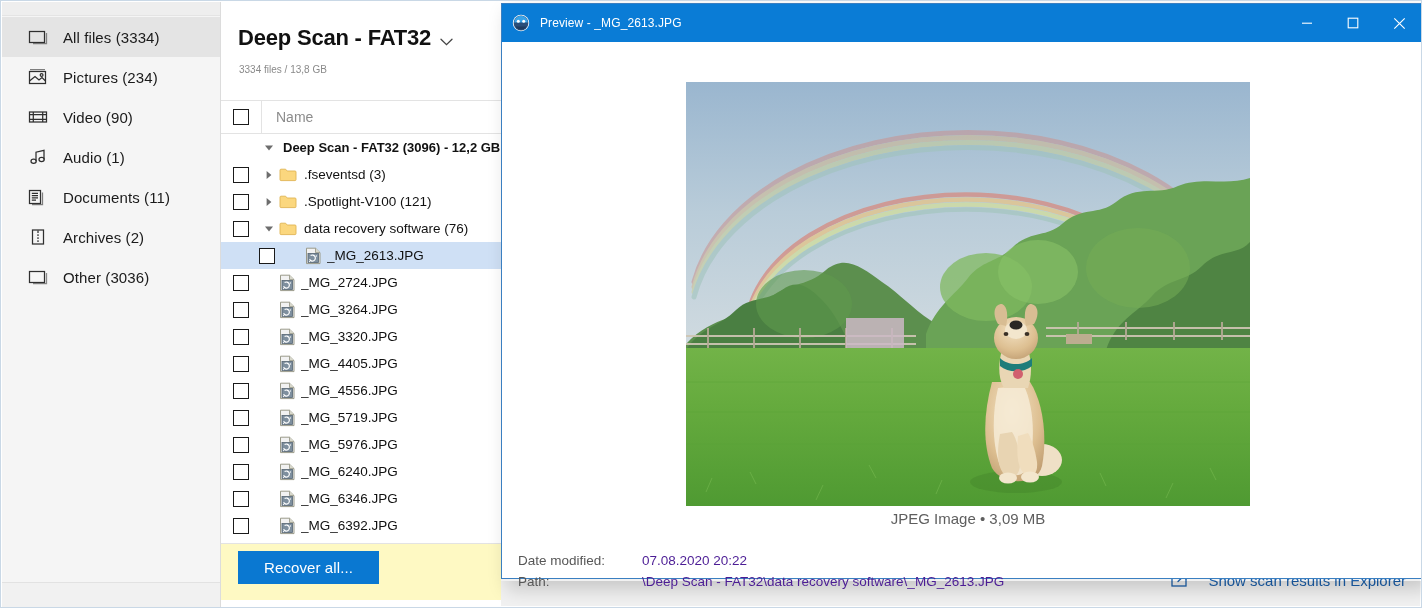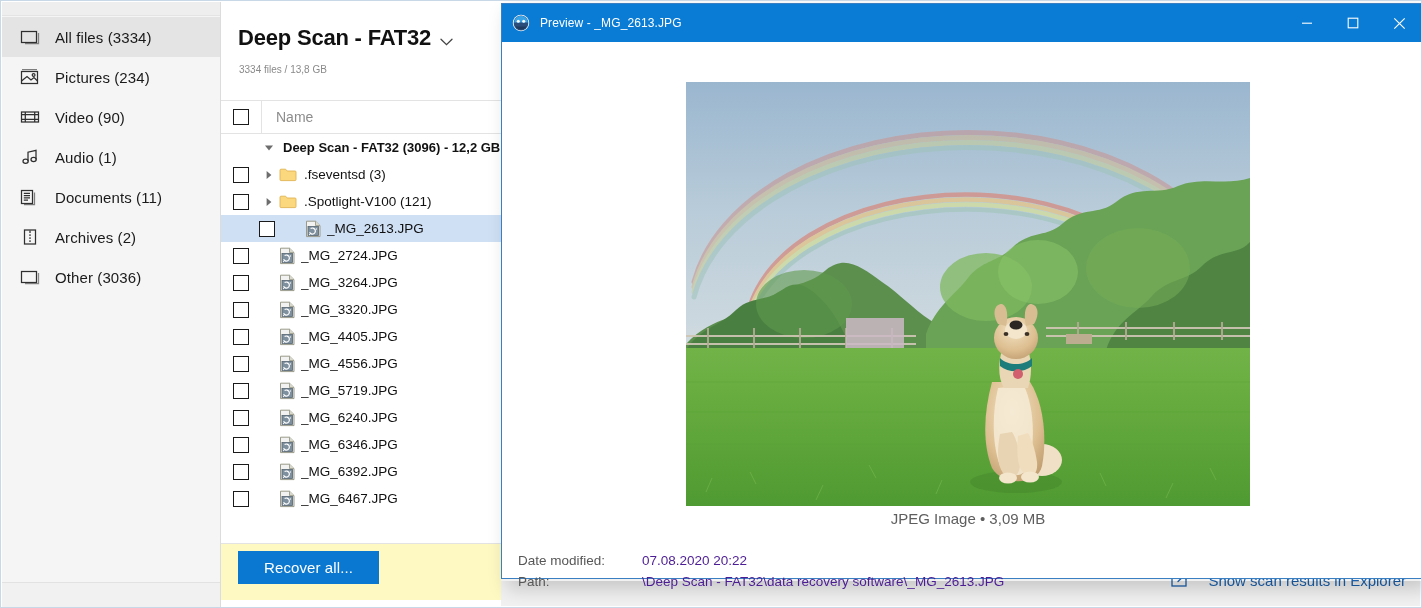--- a/index.html
+++ b/index.html
@@ -35,21 +35,21 @@
     background: #eeeeee;
     border-bottom: 1px solid #e4e4e4;
   }
   #sidebar-list {
     position: absolute; left: 0; top: 15px; width: 100%;
   }
   .side-item {
     display: flex;
     align-items: center;
     height: 40px;
-    padding-left: 17px;
+    padding-left: 25px;
     cursor: default;
     color: #1a1a1a;
     font-size: 15px;
   }
   .side-item.active { background: #e4e4e4; }
   .side-icon {
     width: 22px; height: 22px;
     margin-right: 14px;
     flex: 0 0 22px;
     display: flex; align-items: center; justify-content: center;
@@ -387,20 +387,34 @@
           <span class="twisty">
             <svg width="8" height="10" viewBox="0 0 8 10" aria-hidden="true">
               <path d="M1.6 1 L6.4 5 L1.6 9 Z" fill="#6d6d6d"></path>
             </svg>
           </span>
           <span class="folder-ico"><svg width="18" height="15" viewBox="0 0 18 15" aria-hidden="true">
               <path d="M1 3.2 A1 1 0 0 1 2 2.2 H6.6 L8.2 4 H16 A1 1 0 0 1 17 5 V12.6 A1 1 0 0 1 16 13.6 H2 A1 1 0 0 1 1 12.6 Z" fill="#fbd77e" stroke="#e0b454" stroke-width="0.9"></path>
             </svg></span>
           <span class="tlabel">.Spotlight-V100 (121)</span>
         </div>
+        <div class="trow">
+          <span class="cb-cell">
+            <span class="cbox"></span>
+          </span>
+          <span class="twisty">
+            <svg width="10" height="8" viewBox="0 0 10 8" aria-hidden="true">
+              <path d="M1 1.6 L5 6.4 L9 1.6 Z" fill="#6d6d6d"></path>
+            </svg>
+          </span>
+          <span class="folder-ico"><svg width="18" height="15" viewBox="0 0 18 15" aria-hidden="true">
+              <path d="M1 3.2 A1 1 0 0 1 2 2.2 H6.6 L8.2 4 H16 A1 1 0 0 1 17 5 V12.6 A1 1 0 0 1 16 13.6 H2 A1 1 0 0 1 1 12.6 Z" fill="#fbd77e" stroke="#e0b454" stroke-width="0.9"></path>
+            </svg></span>
+          <span class="tlabel">data recovery software (76)</span>
+        </div>
         <div class="trow sel">
           <span class="cb-cell">
             <span class="cbox"></span>
           </span>
           <span class="indent" style="width: 16px;"></span>
           <span class="file-ico"><svg width="17" height="18" viewBox="0 0 17 18" aria-hidden="true">
               <path d="M1.5 1.2 H10.5 L15 5.6 V16.6 H1.5 Z" fill="#f2f2f2" stroke="#9a9a8a" stroke-width="1"></path>
               <path d="M10.5 1.2 V5.6 H15" fill="#d9d9cc" stroke="#9a9a8a" stroke-width="0.9"></path>
               <rect x="3" y="6.5" width="10.5" height="9" fill="#7e8f9e" stroke="#556472" stroke-width="0.8"></rect>
               <path d="M5.6 8.6 a3 3 0 1 1 -1 3.6" stroke="#ffffff" stroke-width="1.2" fill="none"></path>
@@ -491,20 +505,35 @@
           <span class="indent" style="width: 16px;"></span>
           <span class="file-ico"><svg width="17" height="18" viewBox="0 0 17 18" aria-hidden="true">
               <path d="M1.5 1.2 H10.5 L15 5.6 V16.6 H1.5 Z" fill="#f2f2f2" stroke="#9a9a8a" stroke-width="1"></path>
               <path d="M10.5 1.2 V5.6 H15" fill="#d9d9cc" stroke="#9a9a8a" stroke-width="0.9"></path>
               <rect x="3" y="6.5" width="10.5" height="9" fill="#7e8f9e" stroke="#556472" stroke-width="0.8"></rect>
               <path d="M5.6 8.6 a3 3 0 1 1 -1 3.6" stroke="#ffffff" stroke-width="1.2" fill="none"></path>
               <path d="M10.2 9.2 l1.4 -1.3 l0.4 1.9 Z" fill="#ffffff"></path>
               <path d="M5.4 13.8 l-1.6 0.4 l0.9 1.3 Z" fill="#ffffff"></path>
             </svg></span>
           <span class="tlabel">_MG_5719.JPG</span>
+        </div>
+        <div class="trow">
+          <span class="cb-cell">
+            <span class="cbox"></span>
+          </span>
+          <span class="indent" style="width: 16px;"></span>
+          <span class="file-ico"><svg width="17" height="18" viewBox="0 0 17 18" aria-hidden="true">
+              <path d="M1.5 1.2 H10.5 L15 5.6 V16.6 H1.5 Z" fill="#f2f2f2" stroke="#9a9a8a" stroke-width="1"></path>
+              <path d="M10.5 1.2 V5.6 H15" fill="#d9d9cc" stroke="#9a9a8a" stroke-width="0.9"></path>
+              <rect x="3" y="6.5" width="10.5" height="9" fill="#7e8f9e" stroke="#556472" stroke-width="0.8"></rect>
+              <path d="M5.6 8.6 a3 3 0 1 1 -1 3.6" stroke="#ffffff" stroke-width="1.2" fill="none"></path>
+              <path d="M10.2 9.2 l1.4 -1.3 l0.4 1.9 Z" fill="#ffffff"></path>
+              <path d="M5.4 13.8 l-1.6 0.4 l0.9 1.3 Z" fill="#ffffff"></path>
+            </svg></span>
+          <span class="tlabel">_MG_5976.JPG</span>
         </div>
         <div class="trow">
           <span class="cb-cell">
             <span class="cbox"></span>
           </span>
           <span class="indent" style="width: 16px;"></span>
           <span class="file-ico"><svg width="17" height="18" viewBox="0 0 17 18" aria-hidden="true">
               <path d="M1.5 1.2 H10.5 L15 5.6 V16.6 H1.5 Z" fill="#f2f2f2" stroke="#9a9a8a" stroke-width="1"></path>
               <path d="M10.5 1.2 V5.6 H15" fill="#d9d9cc" stroke="#9a9a8a" stroke-width="0.9"></path>
               <rect x="3" y="6.5" width="10.5" height="9" fill="#7e8f9e" stroke="#556472" stroke-width="0.8"></rect>

